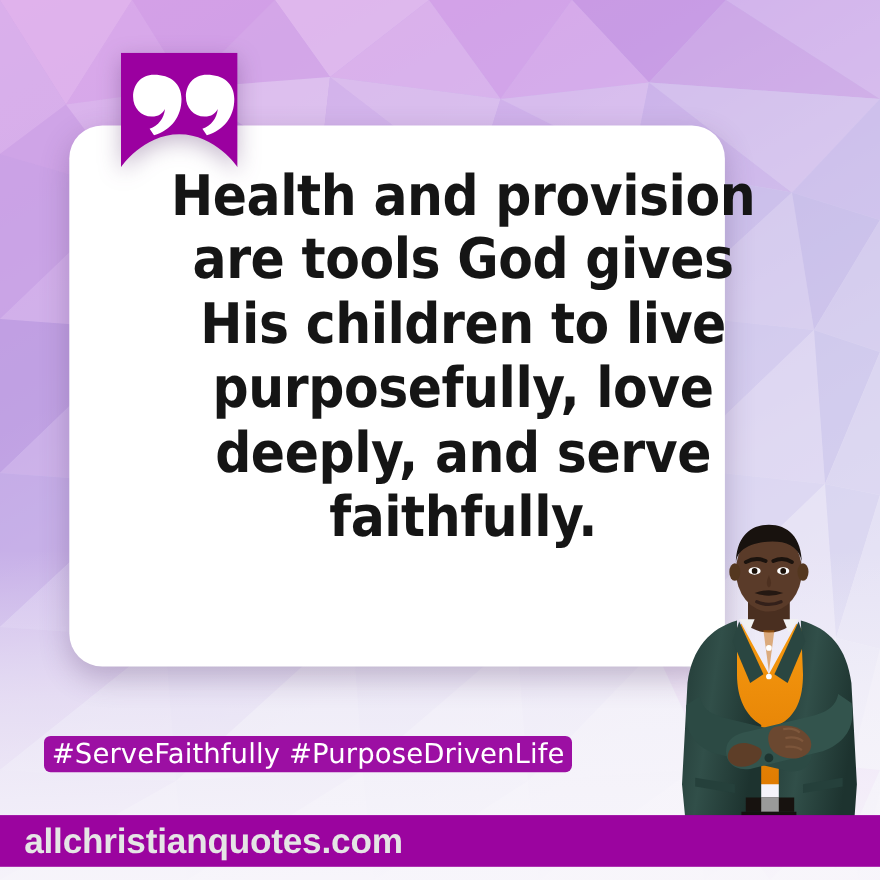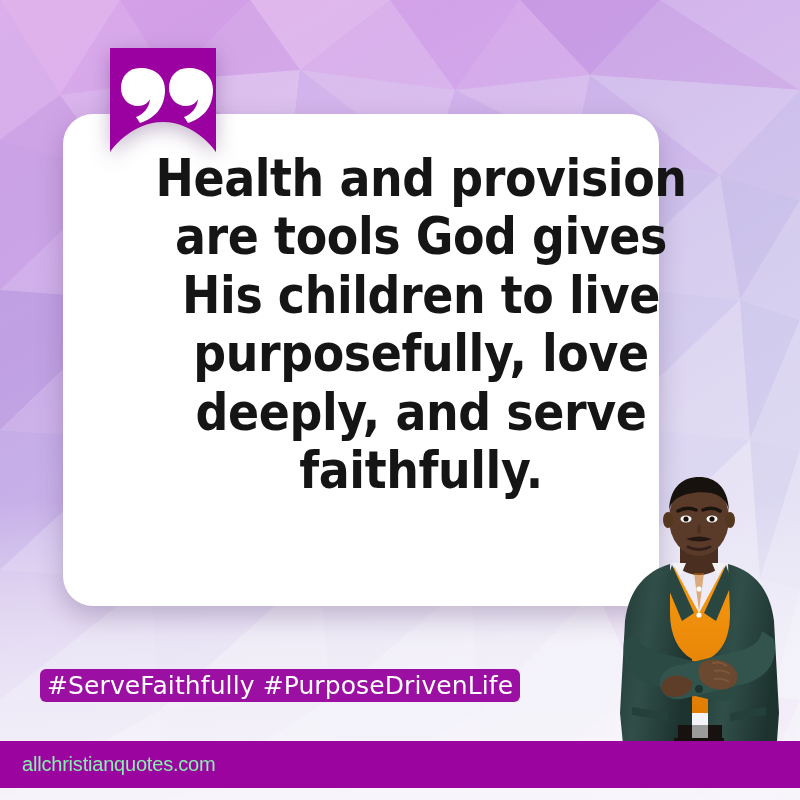--- a/index.html
+++ b/index.html
@@ -137,24 +137,24 @@
   .footer-author {
     color: #ffffff;
     font-family: "DejaVu Serif", serif;
     font-style: italic;
     font-weight: 700;
     font-size: 26px;
     letter-spacing: 0.4px;
     white-space: nowrap;
   }
   .footer-site {
-    color: #86efac;
+    color: #e5e5e5;
     font-family: "Liberation Sans", sans-serif;
-    font-weight: 400;
-    font-size: 20px;
+    font-weight: 700;
+    font-size: 32px;
     letter-spacing: -0.2px;
     white-space: nowrap;
     padding-right: 14px;
   }
 </style>
 </head>
 <body>
 
 <div id="canvas">
 

